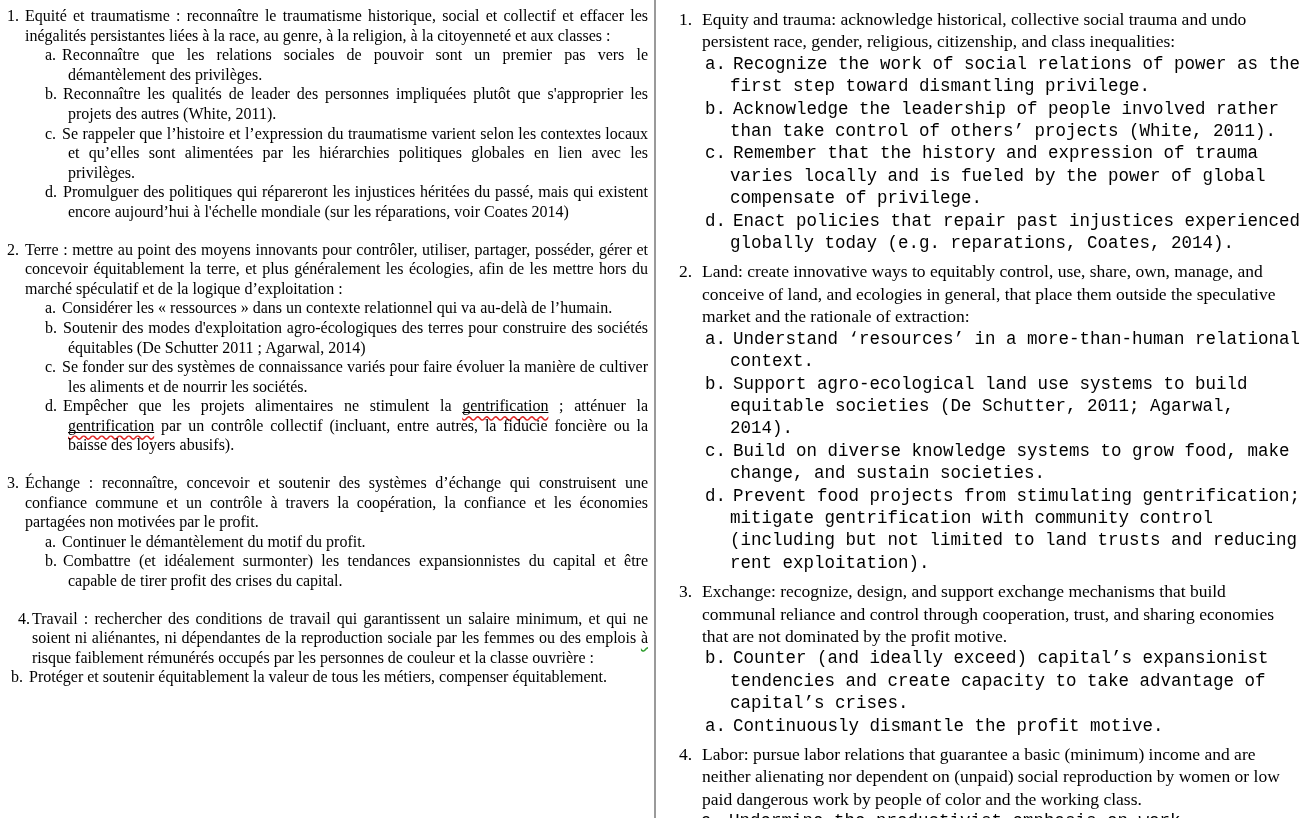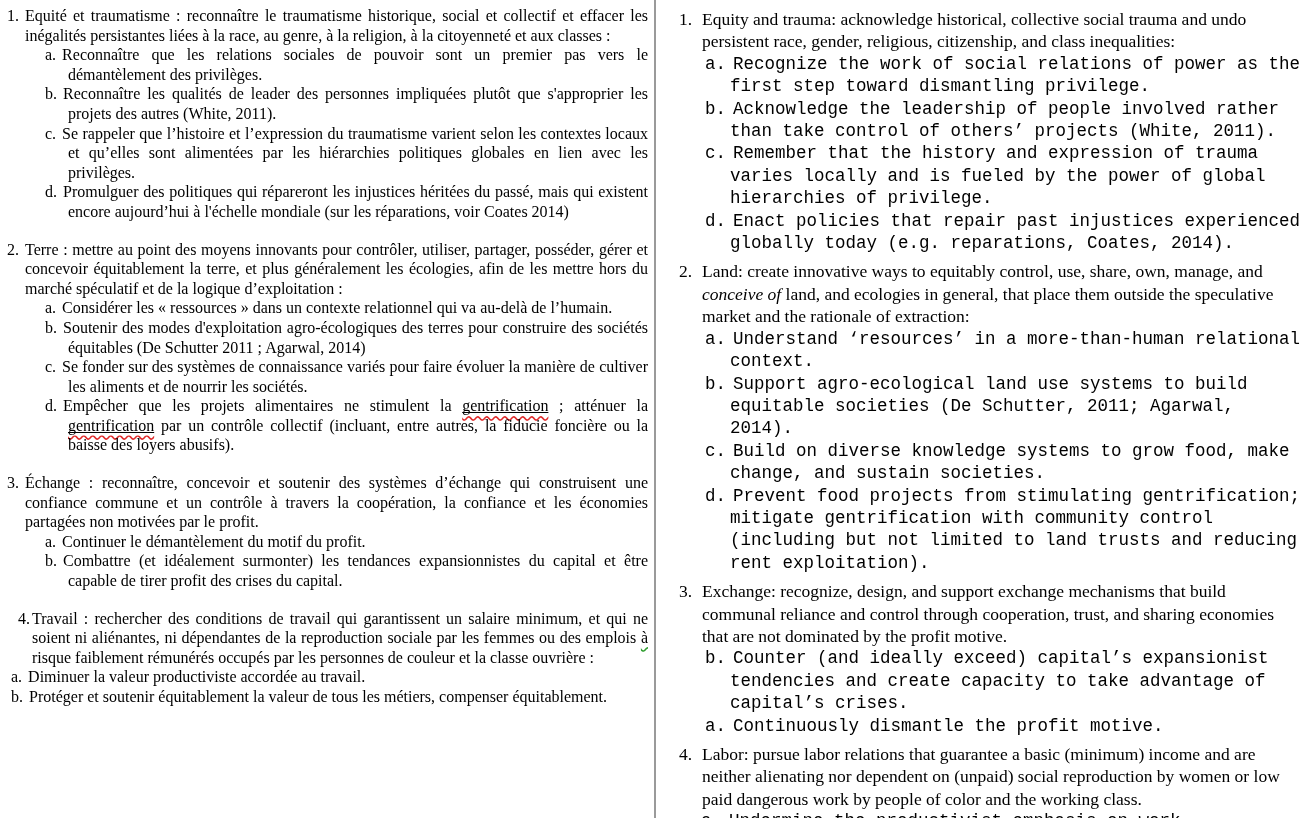--- a/index.html
+++ b/index.html
@@ -31,21 +31,21 @@
   .col-left .sub{margin-left:61px;text-indent:-23px;}
   .col-right .sub{margin-left:51px;text-indent:-25px;font-family:Liberation Mono, monospace;}
   .snum{margin-right:6px;}
   .col-right .snum{margin-right:7px;}
   
   .col-left .alt .intro{padding-left:25px;}
   .col-left .alt .num{left:11px;}
   .col-left .alt .sub{margin-left:30px;text-indent:-26px;}
   .col-right .alt .sub{margin-left:36px;text-indent:-14px;}
   
-  .i{font-style:italic;}
+  .i{}
   .u{text-decoration:underline solid #000;text-underline-offset:1px;}
   .wavy-red{text-decoration:underline wavy #e02b2b;text-decoration-skip-ink:none;text-underline-offset:4px;}
   .wavy-green{text-decoration:underline wavy #2f9e2f;text-decoration-skip-ink:none;text-underline-offset:3px;}
 </style>
 </head>
 <body>
 
 <div class="page">
   <div class="col col-left">
       <div class="item">
@@ -62,31 +62,30 @@
         <div class="sub"><span class="snum">c.</span><span class="stext">Se fonder sur des systèmes de connaissance variés pour faire évoluer la manière de cultiver les aliments et de nourrir les sociétés.</span></div>
         <div class="sub"><span class="snum">d.</span><span class="stext">Empêcher que les projets alimentaires ne stimulent la <span class="u"><span class="wavy-red">gentrification</span></span> ; atténuer la <span class="u"><span class="wavy-red">gentrification</span></span> par un contrôle collectif (incluant, entre autres, la fiducie foncière ou la baisse des loyers abusifs).</span></div>
       </div>
       <div class="item">
         <div class="intro"><span class="num">3.</span><span class="t">Échange : reconnaître, concevoir et soutenir des systèmes d’échange qui construisent une confiance commune et un contrôle à travers la coopération, la confiance et les économies partagées non motivées par le profit.</span></div>
         <div class="sub"><span class="snum">a.</span><span class="stext">Continuer le démantèlement du motif du profit.</span></div>
         <div class="sub"><span class="snum">b.</span><span class="stext">Combattre (et idéalement surmonter) les tendances expansionnistes du capital et être capable de tirer profit des crises du capital.</span></div>
       </div>
       <div class="item alt">
         <div class="intro"><span class="num">4.</span><span class="t">Travail : rechercher des conditions de travail qui garantissent un salaire minimum, et qui ne soient ni aliénantes, ni dépendantes de la reproduction sociale par les femmes ou des emplois <span class="wavy-green">à</span> risque faiblement rémunérés occupés par les personnes de couleur et la classe ouvrière :</span></div>
-        <div class="sub"><span class="snum">a.</span><span class="stext">Diminuer la valeur productiviste accordée au travail.</span></div>
         <div class="sub"><span class="snum">b.</span><span class="stext">Protéger et soutenir équitablement la valeur de tous les métiers, compenser équitablement.</span></div>
       </div>
     </div>
   <div class="divider"></div>
   <div class="col col-right">
       <div class="item">
         <div class="intro"><span class="num">1.</span><span class="t">Equity and trauma: acknowledge historical, collective social trauma and undo persistent race, gender, religious, citizenship, and class inequalities:</span></div>
         <div class="sub"><span class="snum">a.</span><span class="stext">Recognize the work of social relations of power as the first step toward dismantling privilege.</span></div>
         <div class="sub"><span class="snum">b.</span><span class="stext">Acknowledge the leadership of people involved rather than take control of others’ projects (White, 2011).</span></div>
-        <div class="sub"><span class="snum">c.</span><span class="stext">Remember that the history and expression of trauma varies locally and is fueled by the power of global hierarchies of privilege.</span></div>
+        <div class="sub"><span class="snum">c.</span><span class="stext">Remember that the history and expression of trauma varies locally and is fueled by the power of global compensate of privilege.</span></div>
         <div class="sub"><span class="snum">d.</span><span class="stext">Enact policies that repair past injustices experienced globally today (e.g. reparations, Coates, 2014).</span></div>
       </div>
       <div class="item">
         <div class="intro"><span class="num">2.</span><span class="t">Land: create innovative ways to equitably control, use, share, own, manage, and <span class="i">conceive of</span> land, and ecologies in general, that place them outside the speculative market and the rationale of extraction:</span></div>
         <div class="sub"><span class="snum">a.</span><span class="stext">Understand ‘resources’ in a more-than-human relational context.</span></div>
         <div class="sub"><span class="snum">b.</span><span class="stext">Support agro-ecological land use systems to build equitable societies (De Schutter, 2011; Agarwal, 2014).</span></div>
         <div class="sub"><span class="snum">c.</span><span class="stext">Build on diverse knowledge systems to grow food, make change, and sustain societies.</span></div>
         <div class="sub"><span class="snum">d.</span><span class="stext">Prevent food projects from stimulating gentrification; mitigate gentrification with community control (including but not limited to land trusts and reducing rent exploitation).</span></div>
       </div>
       <div class="item">

